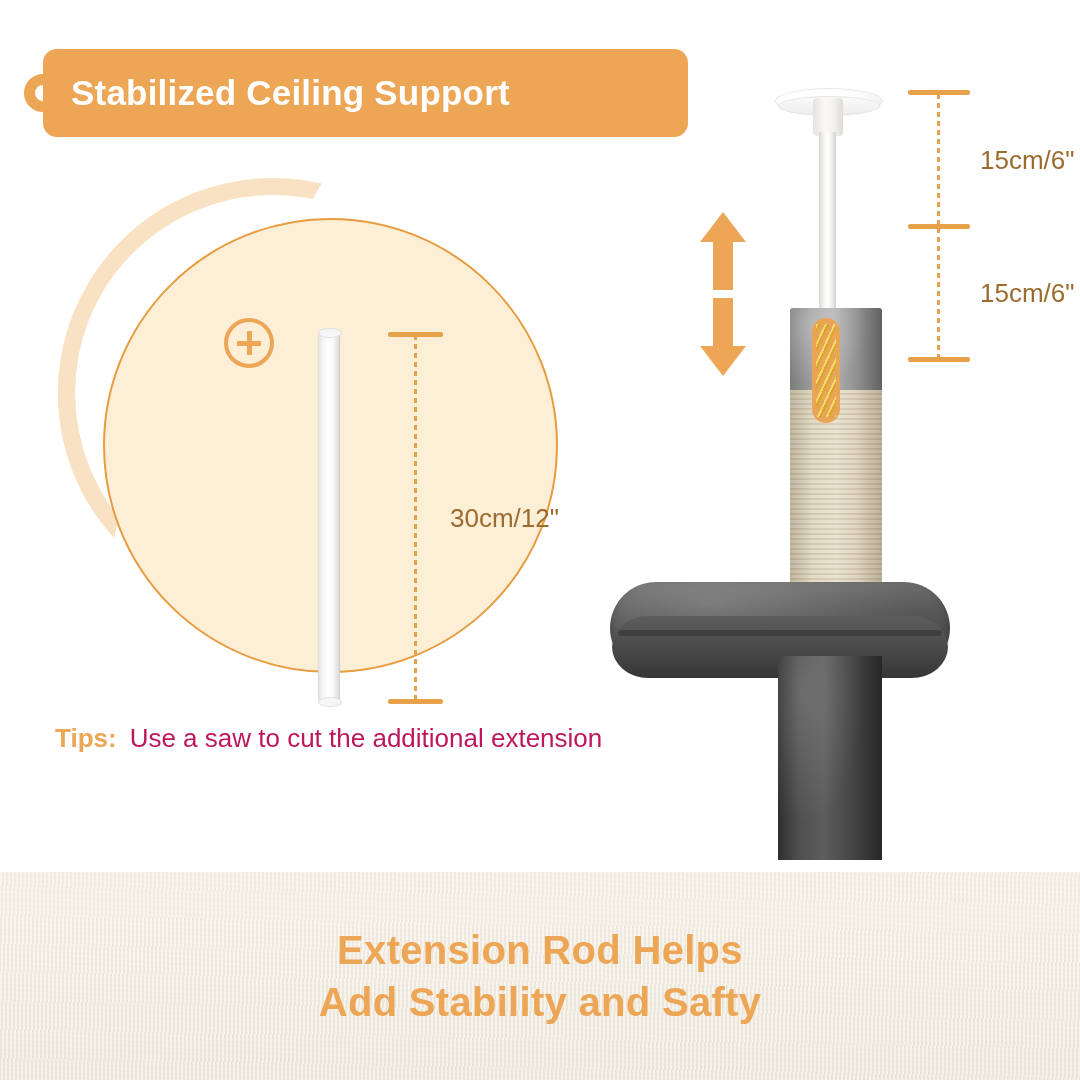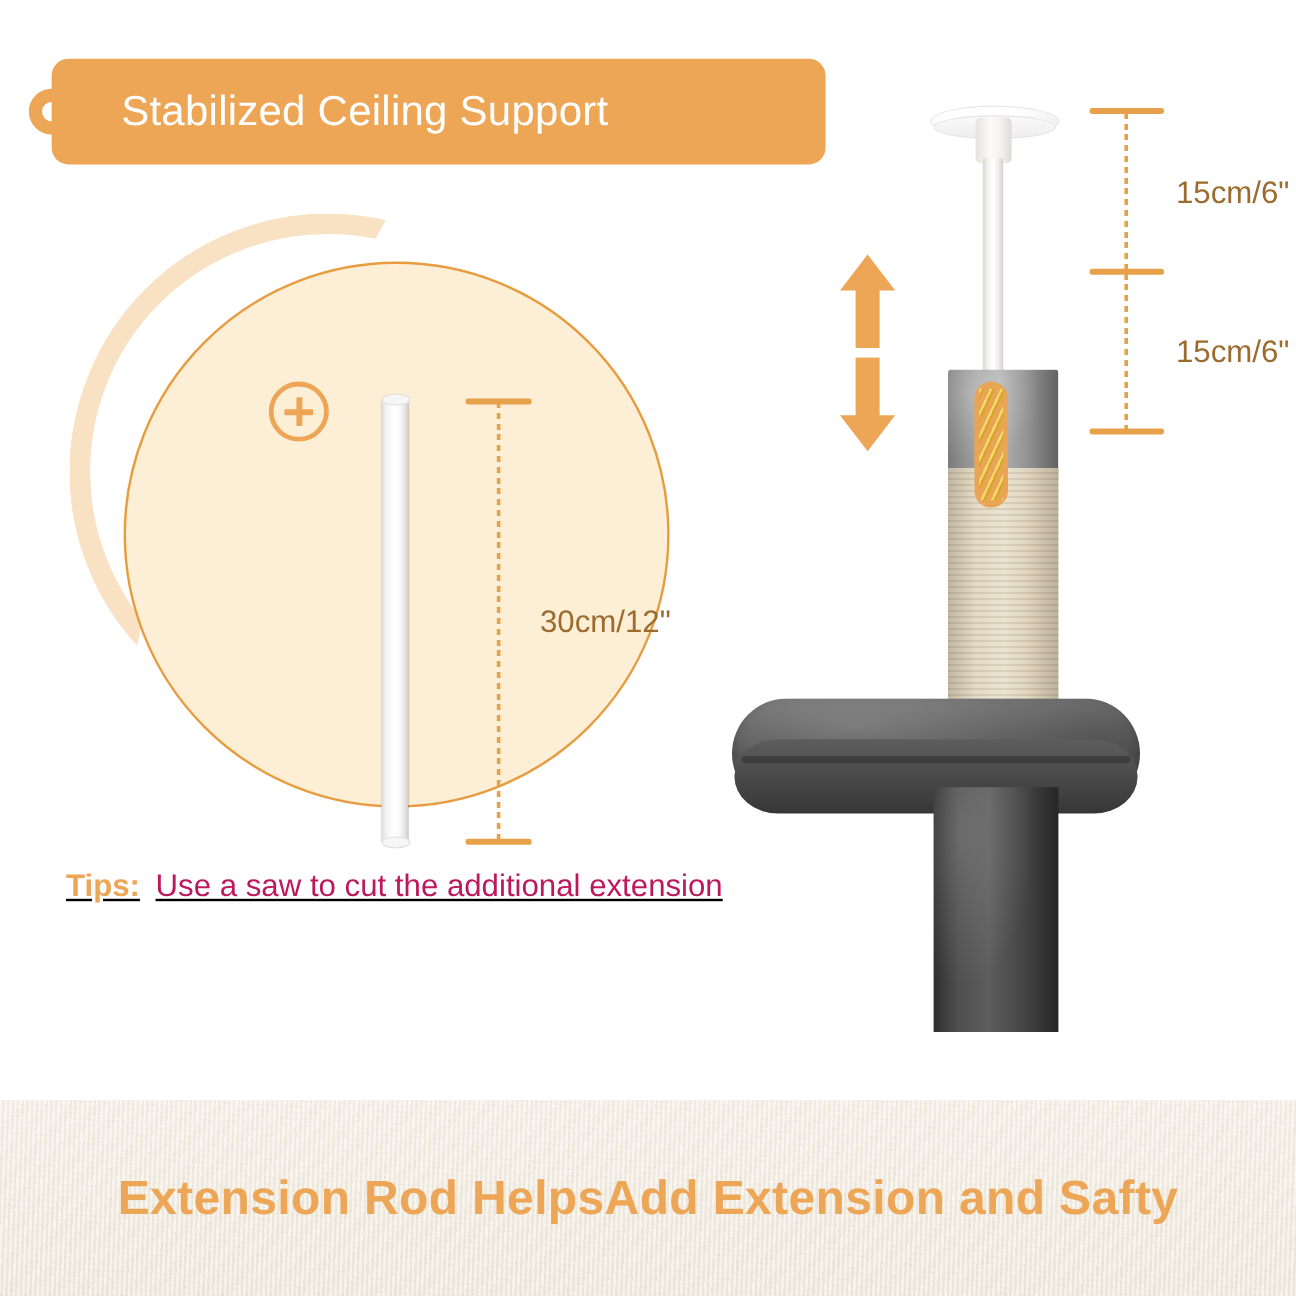--- a/index.html
+++ b/index.html
@@ -20,22 +20,22 @@
     z-index:2;
   }
   .badge {
     position:absolute; left:43px; top:49px;
     width:645px; height:88px;
     background:#eda556; border-radius:14px;
     display:flex; align-items:center;
     z-index:3;
   }
   .badge-title {
-    color:#ffffff; font-size:35px; font-weight:normal;
-    letter-spacing:.2px; margin-left:58px; white-space:nowrap;
+    color:#ffffff; font-size:35px; font-weight:bold;
+    letter-spacing:.2px; margin-left:28px; white-space:nowrap;
   }
 
   
   .circle-group { position:absolute; left:58px; top:178px; width:560px; height:560px; }
   .arc-deco {
     position:absolute; left:0; top:0; width:430px; height:430px;
     border-radius:50%;
     border:17px solid #f9e2c4;
     clip-path: polygon(0% 0%, 62% 0%, 52% 18%, 20% 48%, 10% 100%, 0% 100%);
   }
@@ -85,21 +85,21 @@
   .dim-30 .dotted {
     position:absolute; left:26px; top:3px; bottom:3px; width:3px;
     background:repeating-linear-gradient(to bottom,#e7a14a 0 5px,transparent 5px 9px);
   }
   .dim-30 .dlabel {
     position:absolute; left:62px; top:50%; transform:translateY(-50%);
     font-size:26px; color:#9c6b2e; white-space:nowrap;
   }
 
   
-  .tips { position:absolute; left:55px; top:722px; display:flex;text-decoration:underline; }
+  .tips { position:absolute; left:55px; top:722px; display:flex; }
   .tips-key {
     color:#eda556; font-size:26px; font-weight:bold;
     margin-right:13px; line-height:33px; white-space:nowrap;
   }
   .tips-body { color:#be185d; font-size:26px; line-height:33px; }
 
   
   .product { position:absolute; left:600px; top:60px; width:420px; height:800px; }
 
   .ceil-plate {
@@ -200,28 +200,28 @@
   .scale .dotted.d1 { top:4px; height:132px; }
   .scale .dotted.d2 { top:138px; height:130px; }
   .scale .slabel {
     position:absolute; left:72px; font-size:26px; color:#9c6b2e; white-space:nowrap;
   }
   .scale .slabel.s1 { top:55px; }
   .scale .slabel.s2 { top:188px; }
 
   
   .banner {
-    position:absolute; left:0; bottom:0; width:1080px; height:163px;
+    position:absolute; left:0; bottom:0; width:1080px; height:208px;
     background:#f2ece1;
     background-image:
       repeating-linear-gradient(92deg, rgba(255,255,255,.45) 0 2px, rgba(0,0,0,.012) 2px 4px),
       repeating-linear-gradient(3deg, rgba(0,0,0,.018) 0 1px, transparent 1px 5px),
       linear-gradient(to bottom,#f4eee4,#efe8dc);
     z-index:5;
-    display:flex; flex-direction:row;
+    display:flex; flex-direction:column;
     align-items:center; justify-content:center;
   }
   .banner-line {
     color:#eda556; font-size:40px; font-weight:bold;
     line-height:52px; letter-spacing:.3px;
   }
 </style>
 </head>
 <body>
 
@@ -286,16 +286,16 @@
     <div class="dotted d1"></div>
     <div class="tick t1"></div>
     <div class="dotted d2"></div>
     <div class="tick t2"></div>
     <div class="slabel s1">15cm/6"</div>
     <div class="slabel s2">15cm/6"</div>
   </div>
 
   <div class="banner">
     <div class="banner-line">Extension Rod Helps</div>
-    <div class="banner-line">Add Extension and Safty</div>
+    <div class="banner-line">Add Stability and Safty</div>
   </div>
 
 </div>
 
 </body></html>

